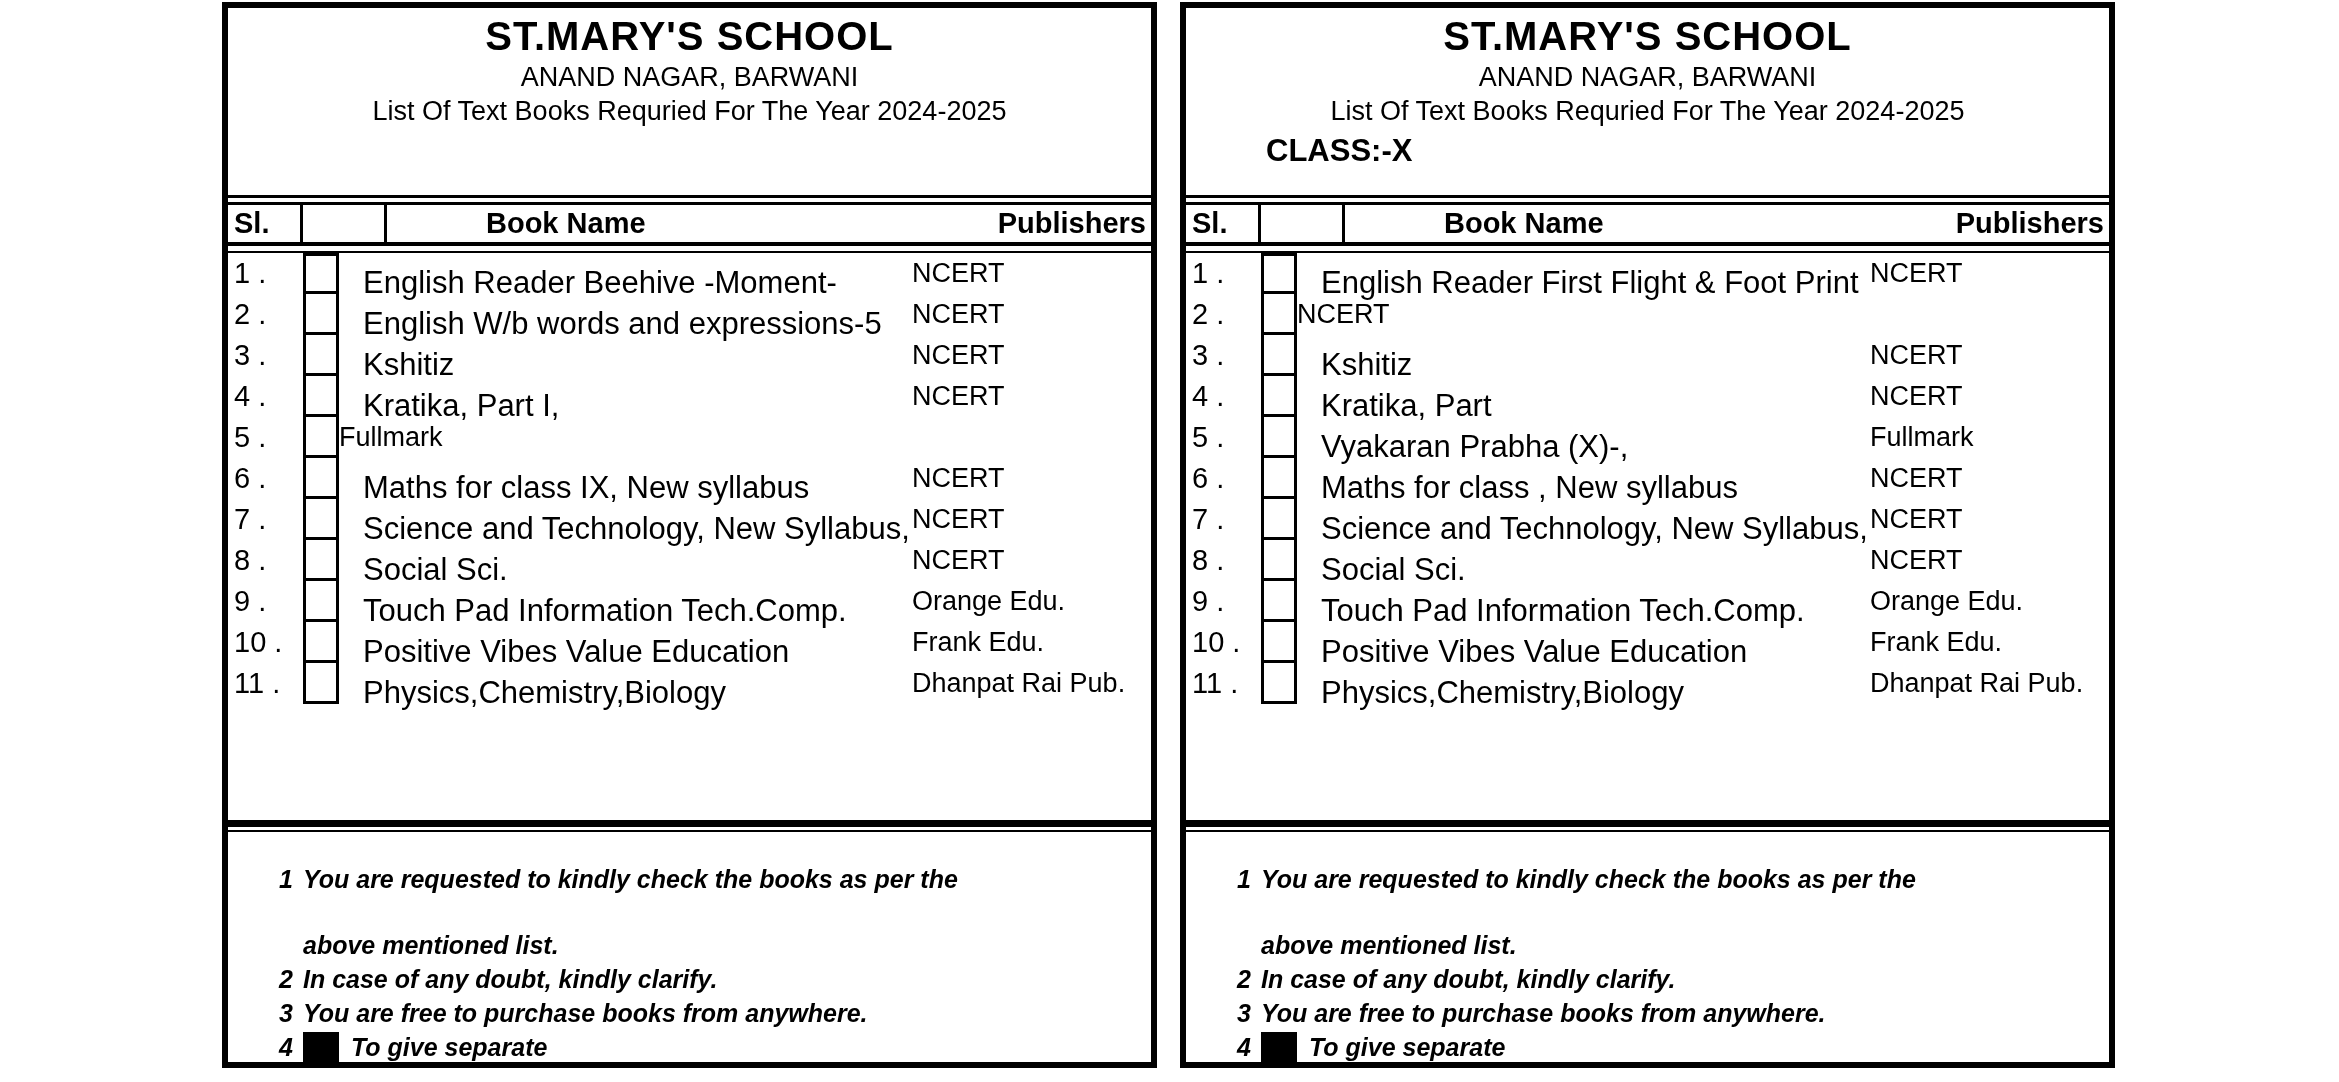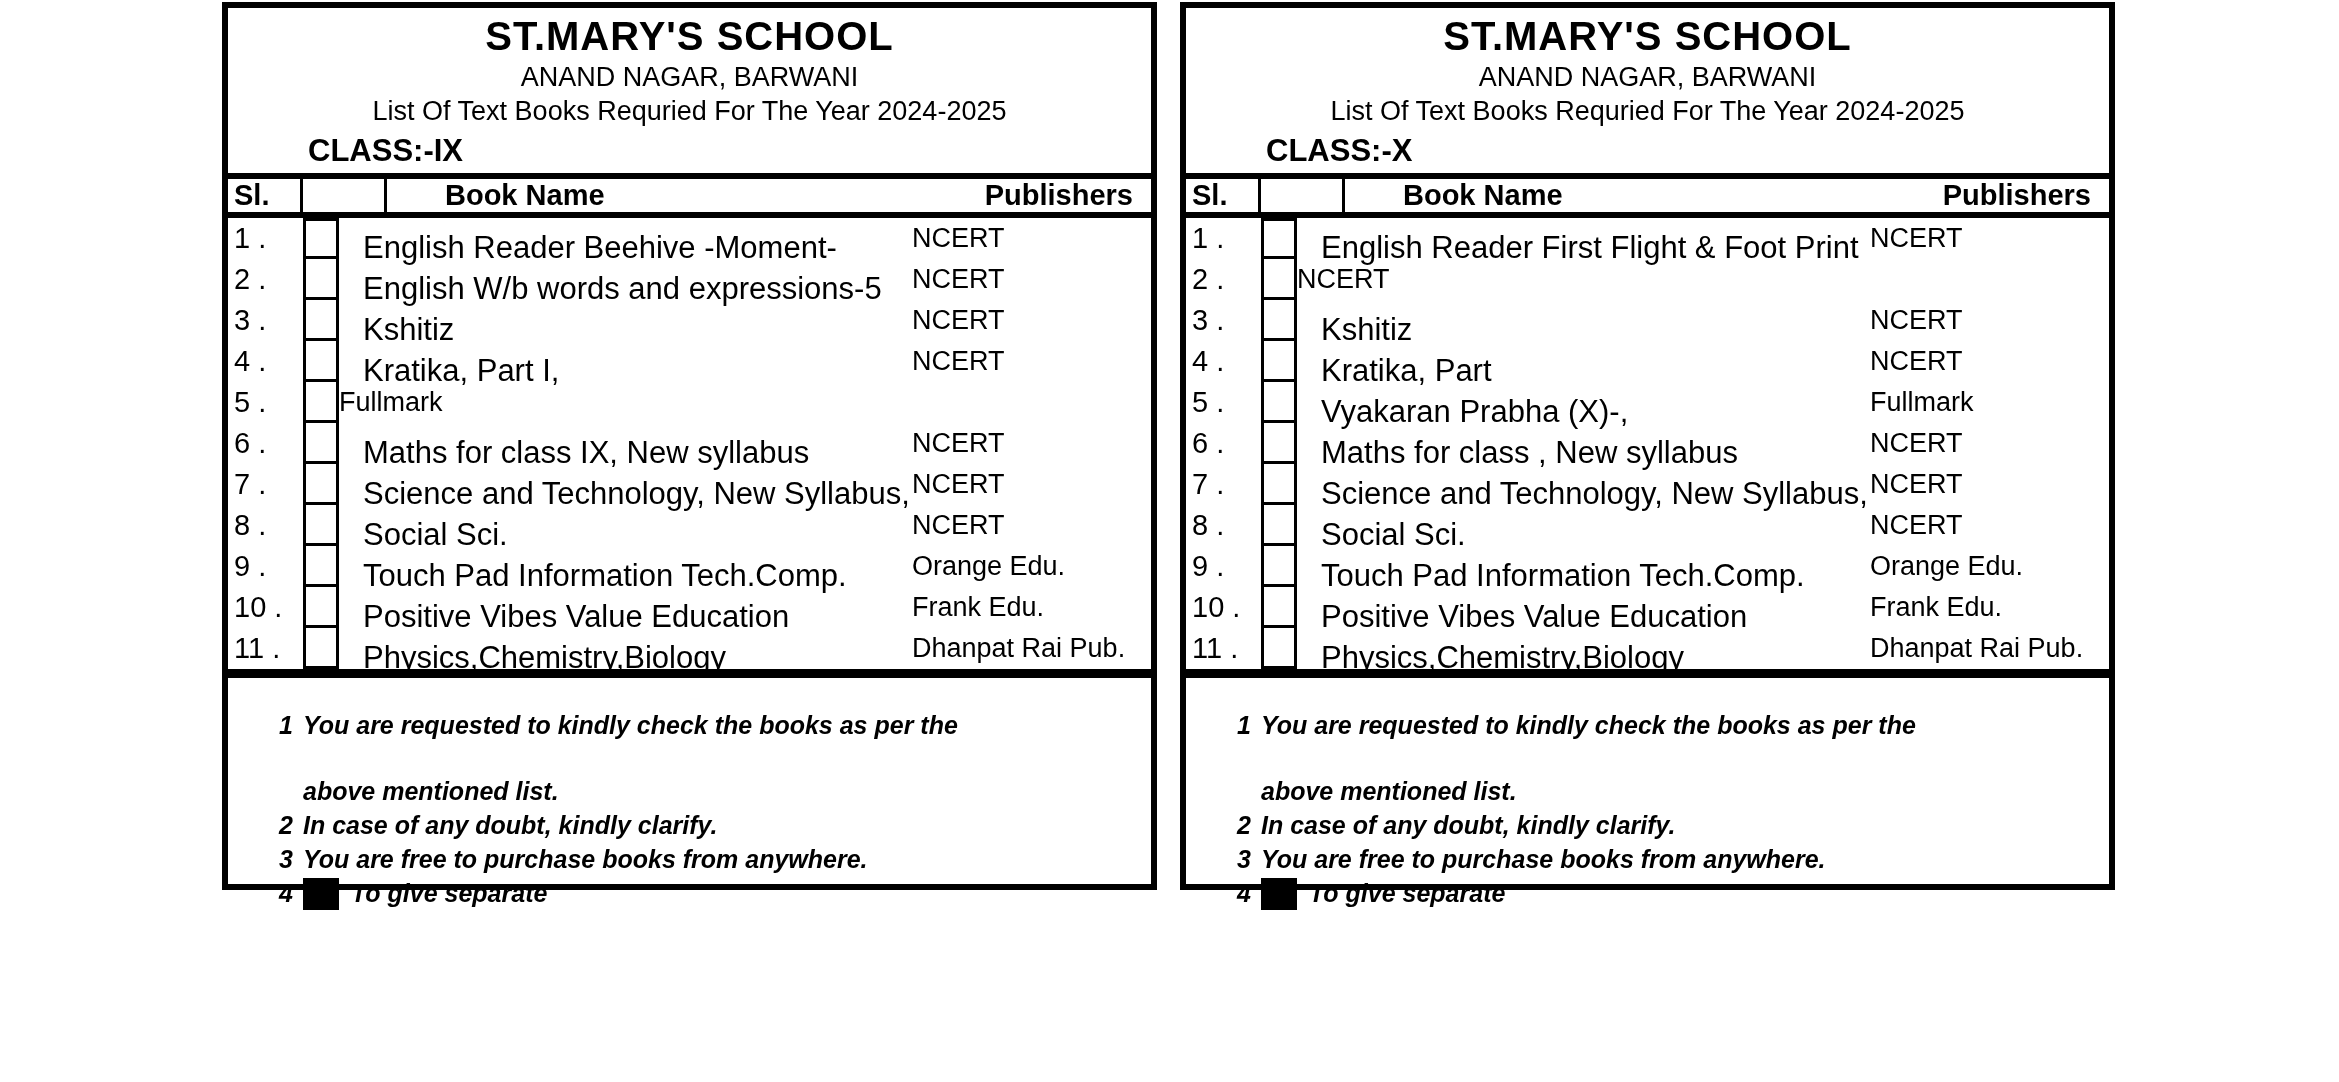--- a/index.html
+++ b/index.html
@@ -1,20 +1,20 @@
 <!DOCTYPE html>
 <html><head>
 <meta charset="utf-8">
 <style>
   * { margin:0; padding:0; box-sizing:border-box; }
   html,body { width:2339px; height:1082px; background:#ffffff; overflow:hidden;
               font-family:"Liberation Sans", sans-serif; color:#000; }
   .canvas { position:relative; width:2339px; height:1082px; background:#fff; }
 
-  .doc { position:absolute; top:2px; width:935px; height:888px;
+  .doc { position:absolute; top:2px; width:935px; height:1066px;
          border:6px solid #000; background:#fff; display:flex; flex-direction:column; }
   .doc.left  { left:222px; }
   .doc.right { left:1180px; }
 
   
   .doc-head { height:187px; }
   .school-name { margin-top:4px; text-align:center; font-size:40px; font-weight:bold;
                  line-height:48px; letter-spacing:1px; }
   .address    { text-align:center; font-size:27px; line-height:34px; }
   .list-title { text-align:center; font-size:27px; line-height:35px; }
@@ -23,21 +23,21 @@
   
   .rule-top { height:10px; border-top:3px solid #000; border-bottom:3px solid #000; }
   .rule-bot { height:11px; border-top:4px solid #000; border-bottom:2px solid #000; }
 
   
   .t-head { height:37px; display:flex; align-items:center; font-weight:bold; font-size:29px;gap:48px; }
   .t-head .h-sl   { width:75px; height:100%; border-right:3px solid #000;
                     display:flex; align-items:center; padding-left:6px; }
   .t-head .h-cbx  { width:36px; height:100%; border-right:3px solid #000; }
   .t-head .h-main { flex:1; height:100%; display:flex; align-items:center;
-                    justify-content:space-between; padding-left:10px; padding-right:18px; }
+                    justify-content:space-between; padding-left:10px; padding-right:5px;margin-left:41px; }
 
   
   .t-rows { }
   .t-row { display:flex; align-items:center; height:41px; }
   .t-row .c-sl  { width:75px; padding-left:6px; font-size:29px; }
   .t-row .cbx   { width:36px; height:41px; border:3px solid #000; background:#fff; }
   .t-row + .t-row .cbx { border-top-width:0; }
   .t-row .c-book { width:573px; padding-left:24px; font-family:Liberation Sans, sans-serif;
                    font-size:31px; white-space:nowrap; overflow:hidden;margin-top:19px; }
   .t-row .c-pub  { flex:1; font-size:27px; white-space:nowrap; }
@@ -61,21 +61,20 @@
 
 <div class="canvas">
   <div>
 
   <div class="doc left">
 
         <div class="doc-head">
           <div class="school-name">ST.MARY'S SCHOOL</div>
           <div class="address">ANAND NAGAR, BARWANI</div>
           <div class="list-title">List Of Text Books Requried For The Year 2024-2025</div>
-          <div class="class-line">CLASS:-IX</div>
         </div>
 
         <div class="rule-top"></div>
 
         <div class="t-head">
           <div class="h-sl">Sl.</div>
           <div class="h-cbx"></div>
           <div class="h-main">
             <span>Book Name</span>
             <span>Publishers</span>

